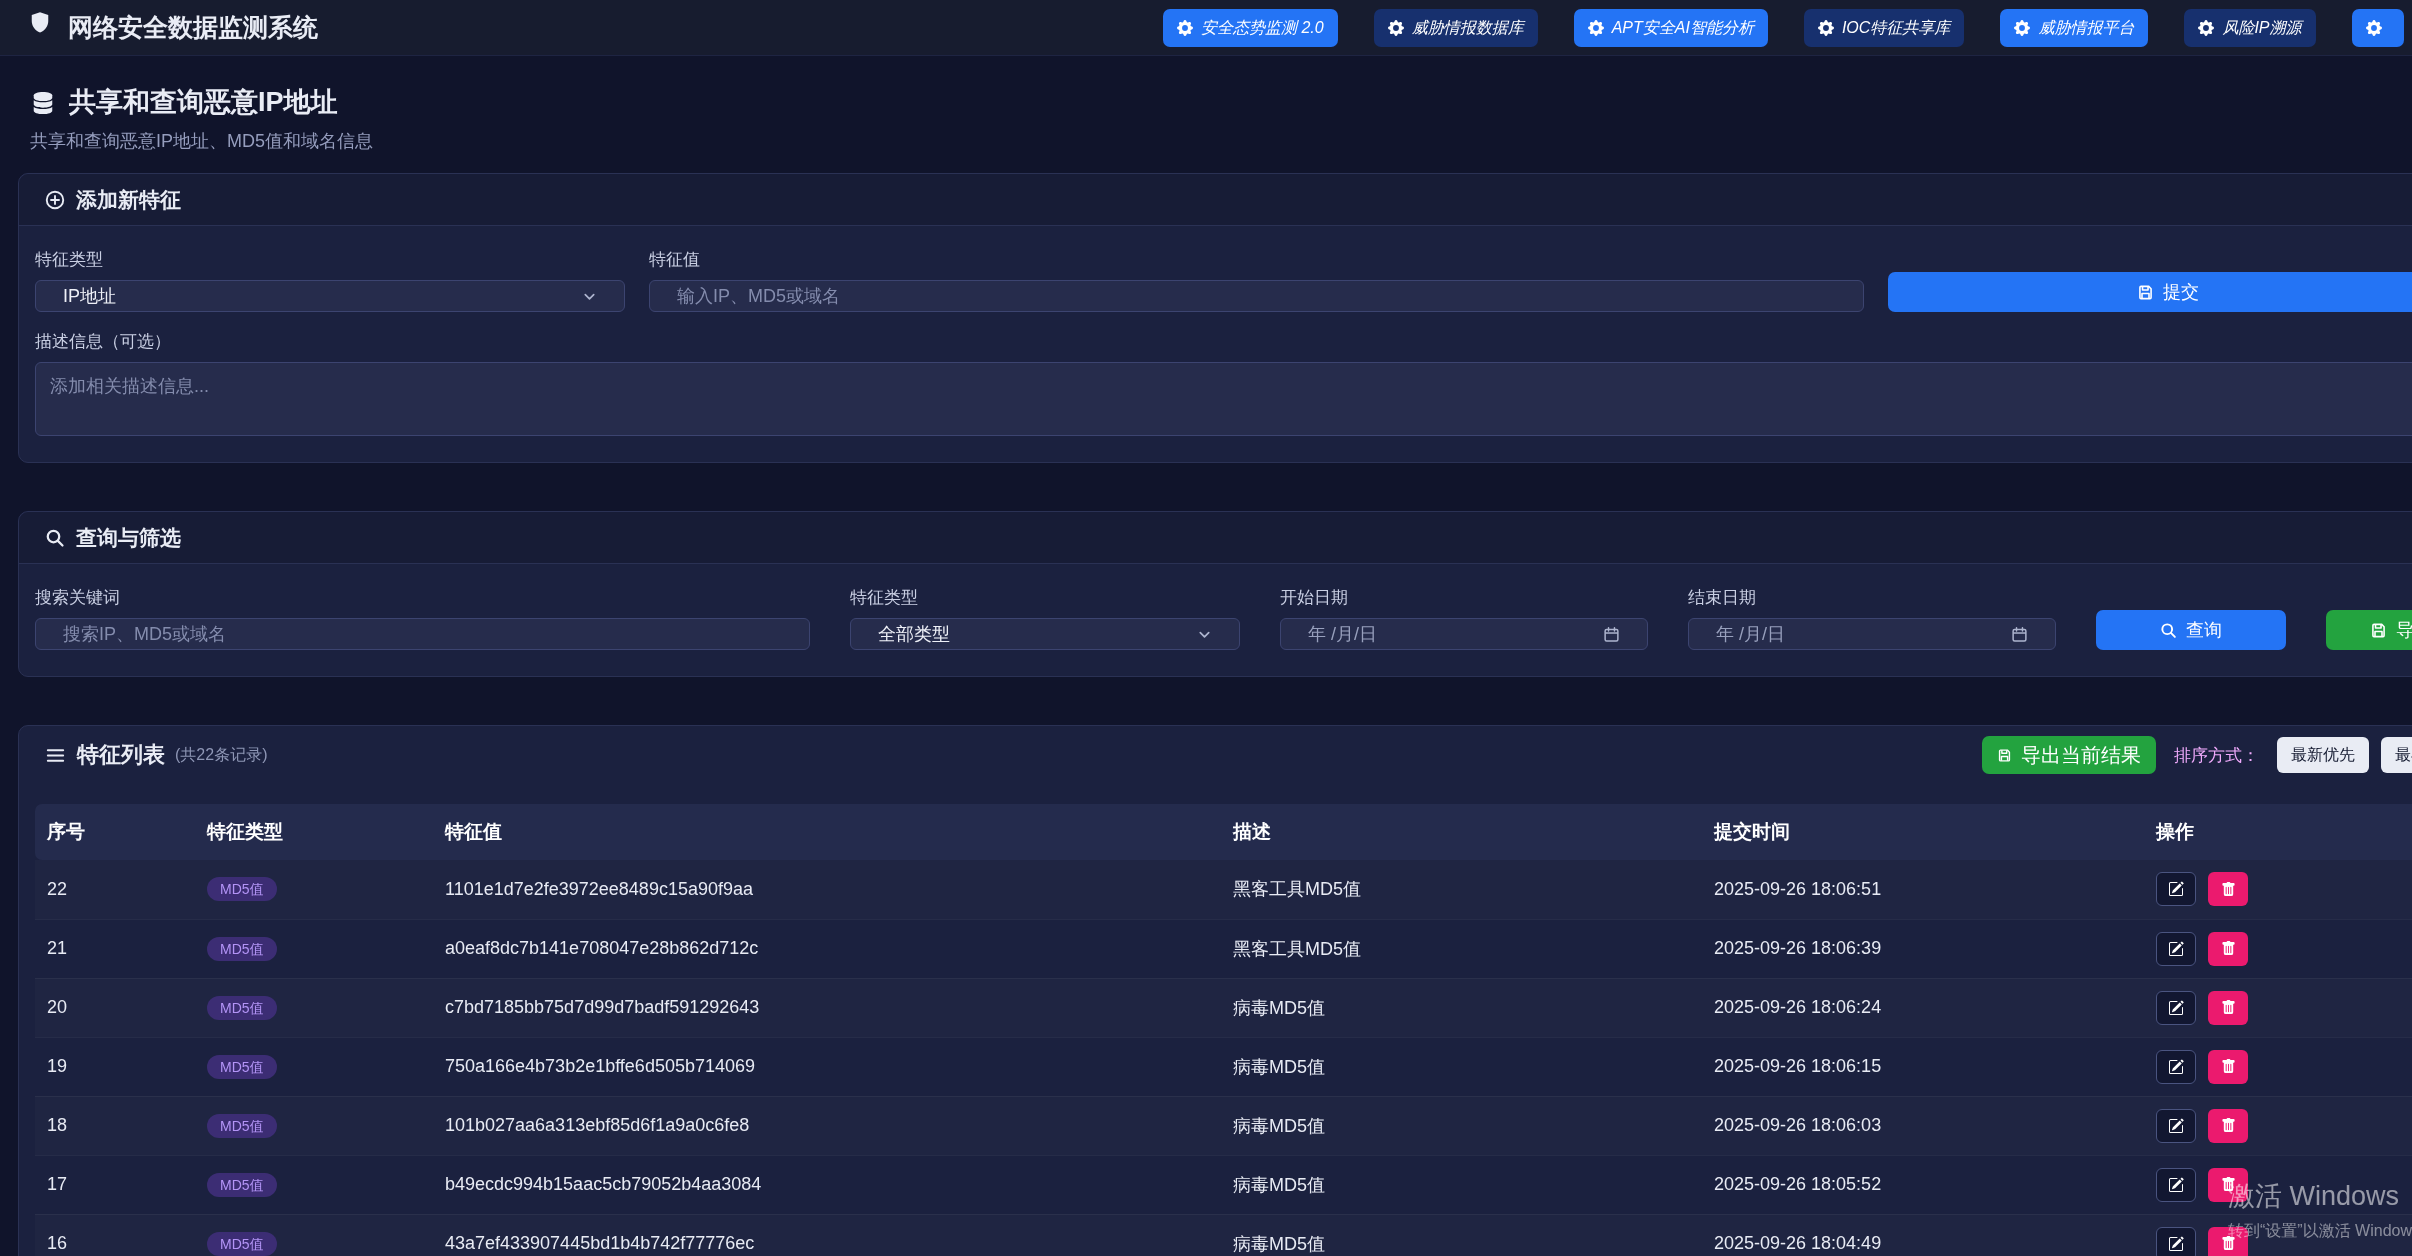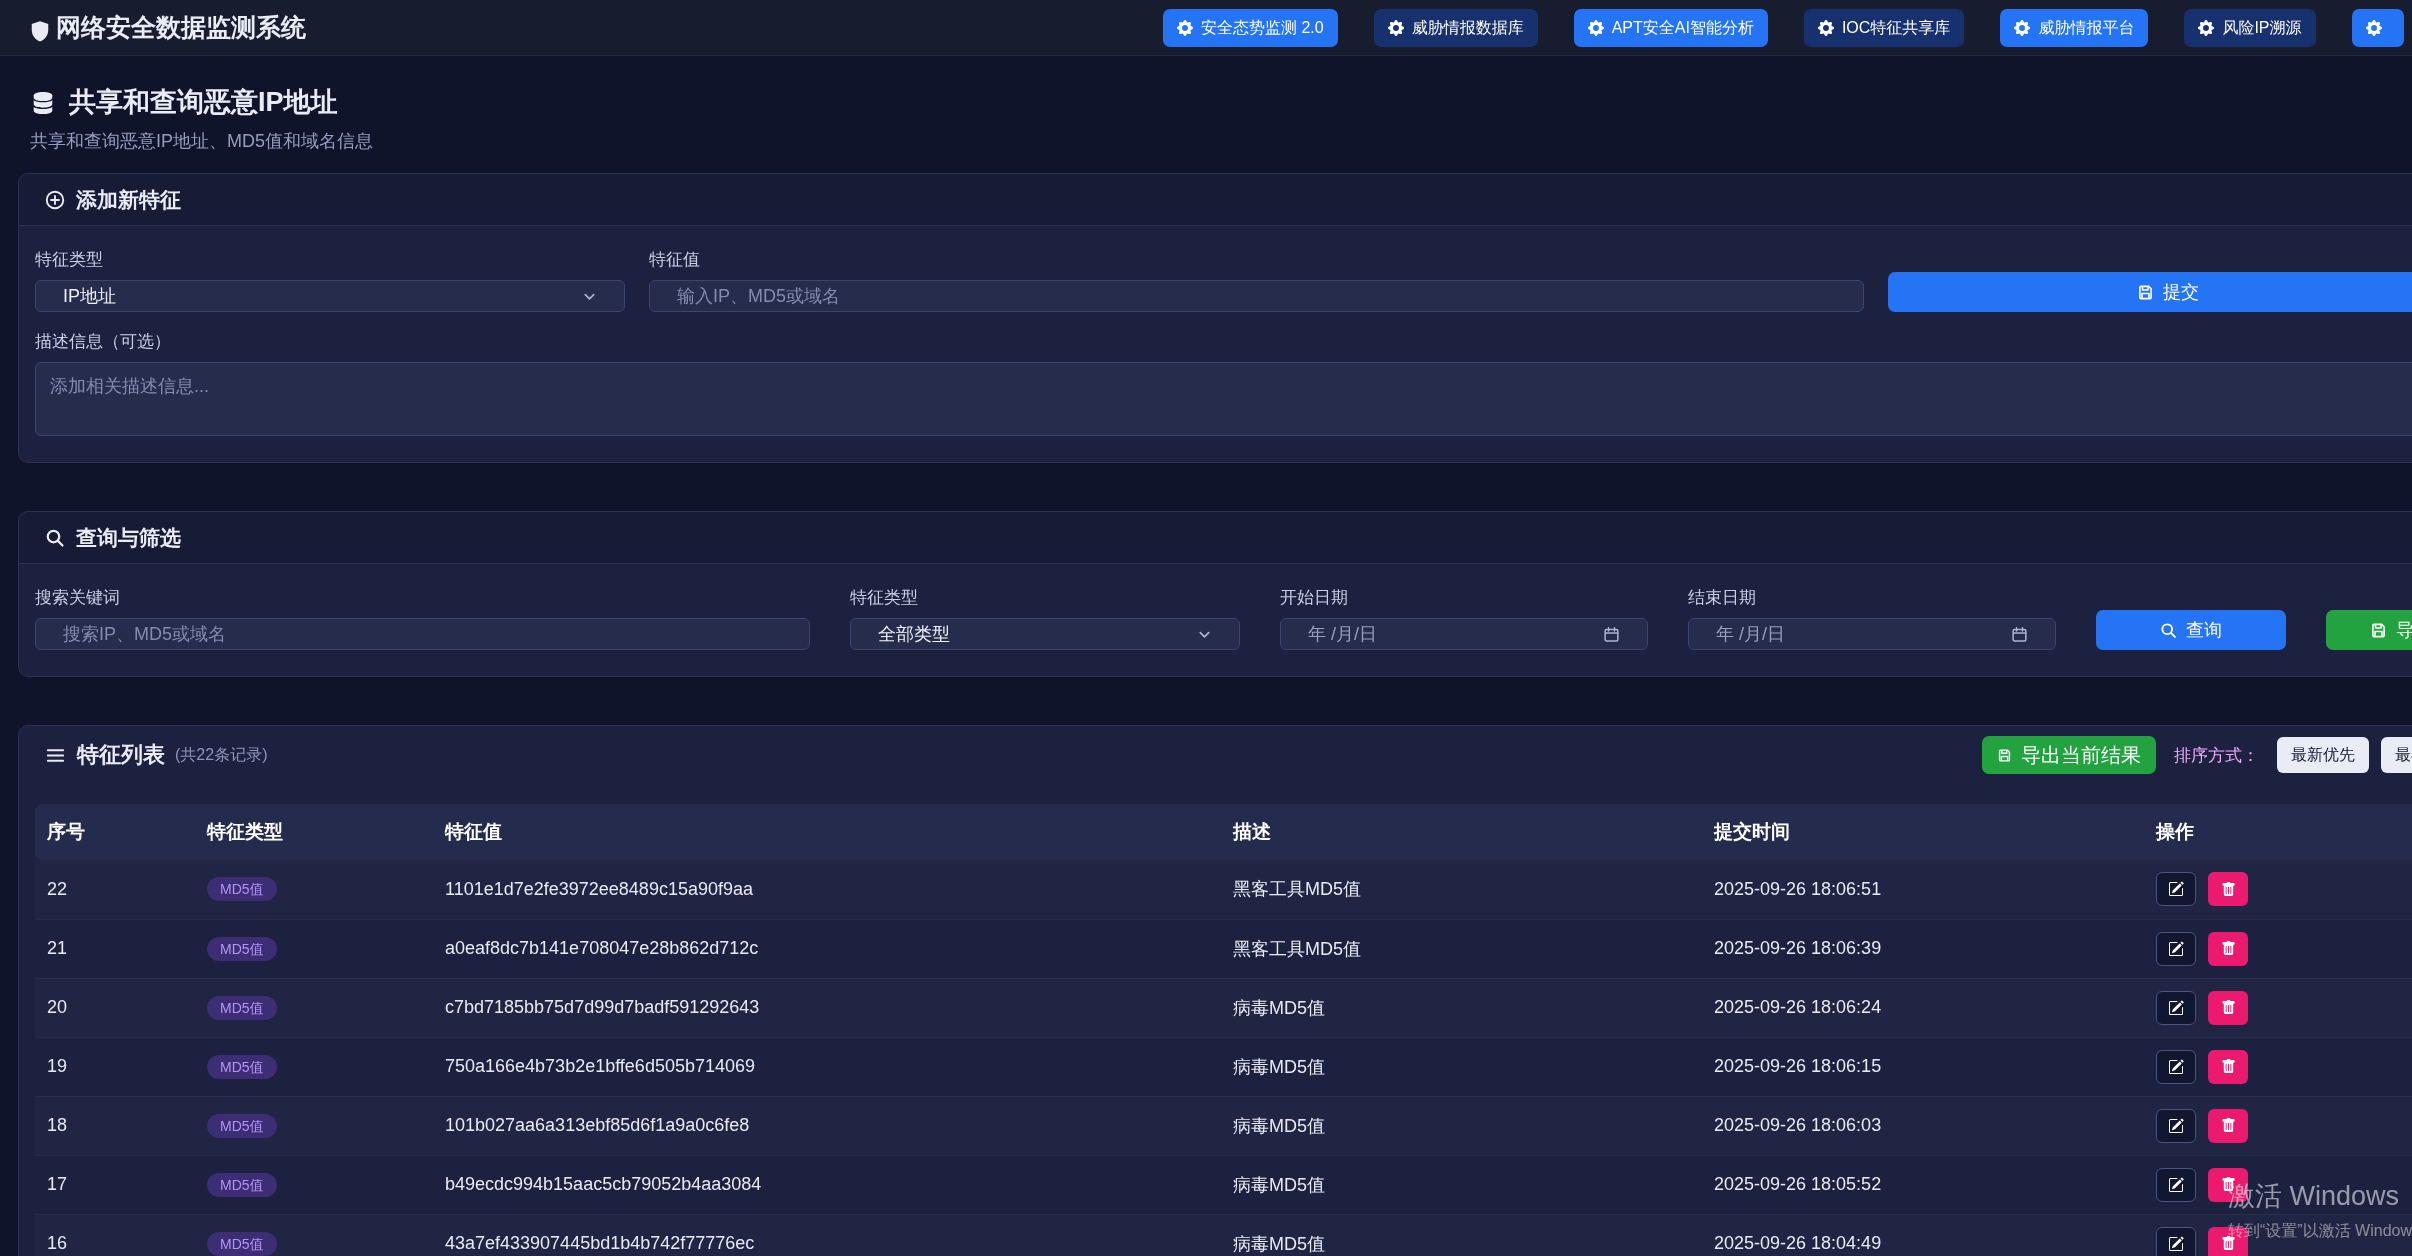--- a/index.html
+++ b/index.html
@@ -12,29 +12,29 @@
   }
   .icon { display:inline-flex; align-items:center; justify-content:center; color:inherit; }
   .icon svg { display:block; }
 
   
   .navbar {
     position:relative; height:56px; background:#171c2f;
     border-bottom:1px solid #1e2442;
     display:flex; align-items:center; padding:0 28px;
   }
-  .brand { display:flex; align-items:flex-end; gap:4px; font-size:25px; font-weight:bold; white-space:nowrap; }
+  .brand { display:flex; align-items:flex-start; gap:16px; font-size:25px; font-weight:bold; white-space:nowrap; }
   .nav-buttons {
     position:absolute; left:1163px; top:0; height:56px;
     display:flex; align-items:center; gap:36px; white-space:nowrap;
   }
   .nav-btn {
     display:inline-flex; align-items:center; gap:8px; height:38px; padding:0 14px;
     border:none; border-radius:7px; color:#fff; font-size:16px; cursor:pointer;
-    font-family:inherit; white-space:nowrap;
+    font-family:inherit; white-space:nowrap;font-style:italic;
   }
   .nav-btn-primary { background:#2474f5; }
   .nav-btn-dark { background:#17306e; }
 
   
   .page { width:2520px; padding:0 18px; }
   .page-header { margin-top:30px; padding-left:12px; }
   .page-title { display:flex; align-items:center; gap:13px; font-size:27px; font-weight:bold; line-height:33px; }
   .page-subtitle { margin-top:10px; color:#959dbd; font-size:18px; }
 

